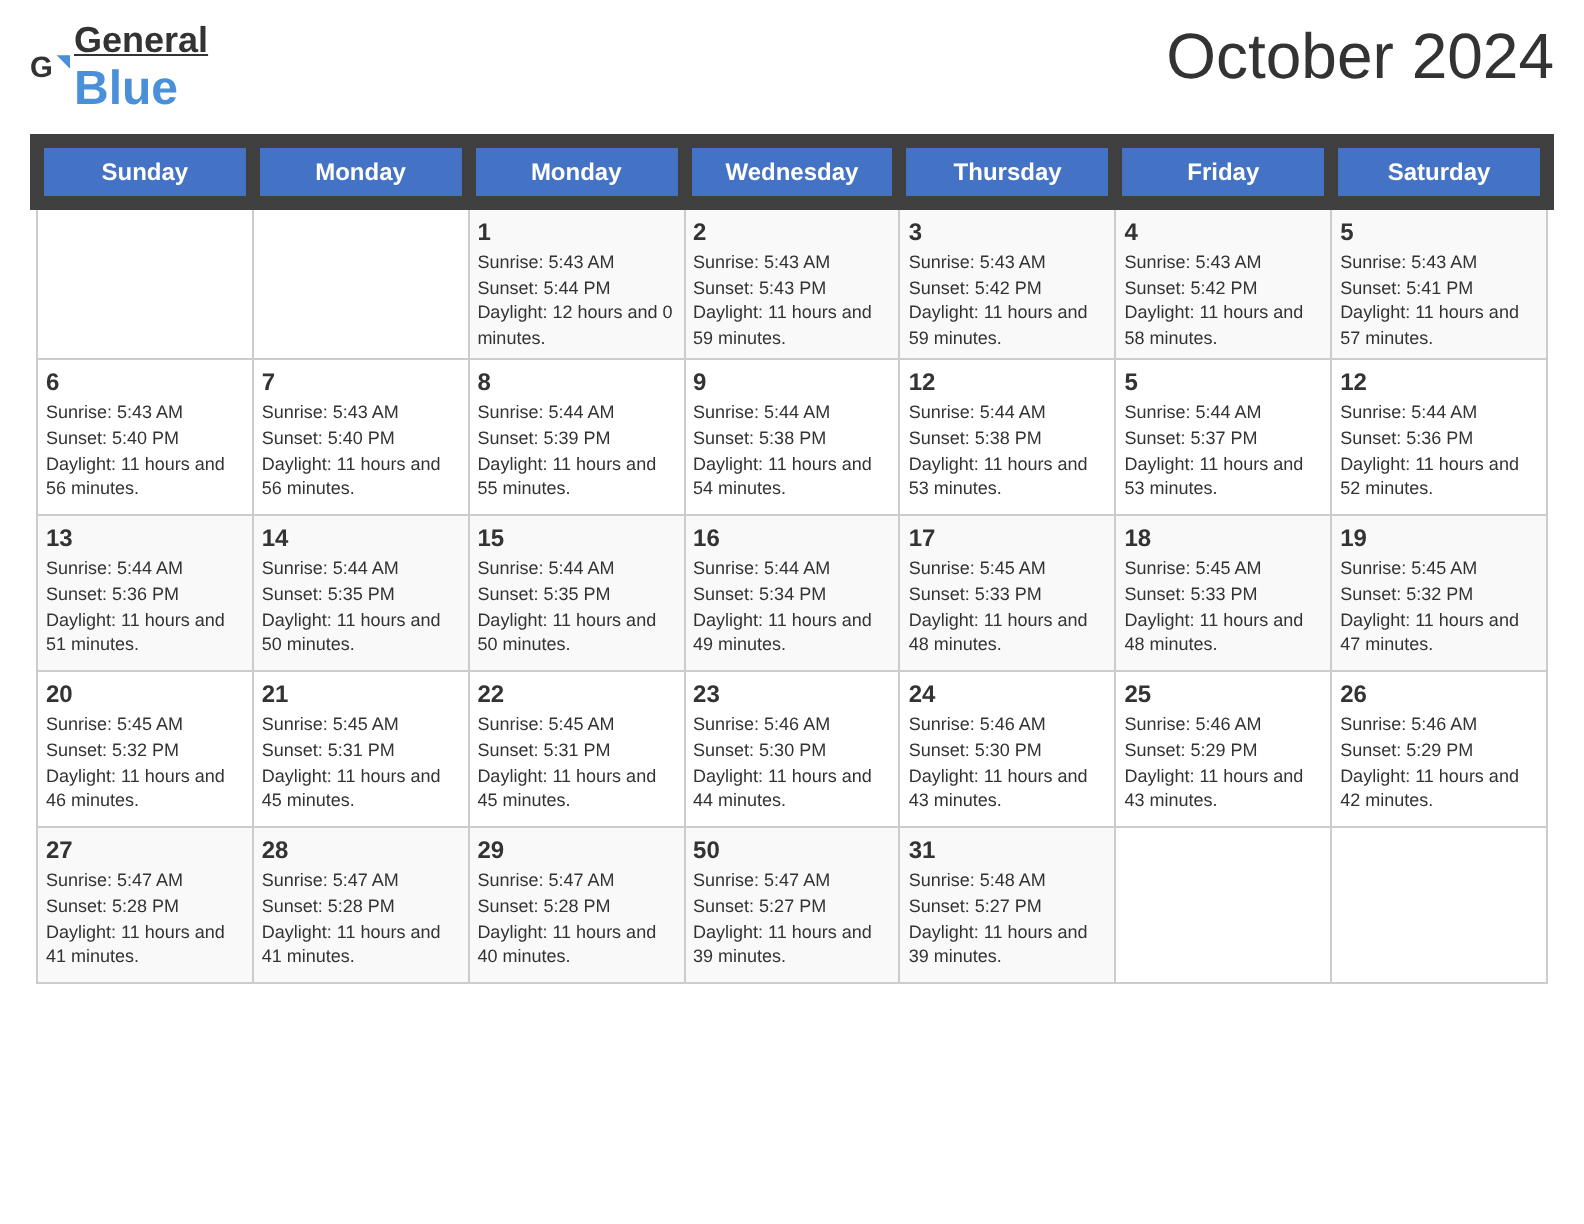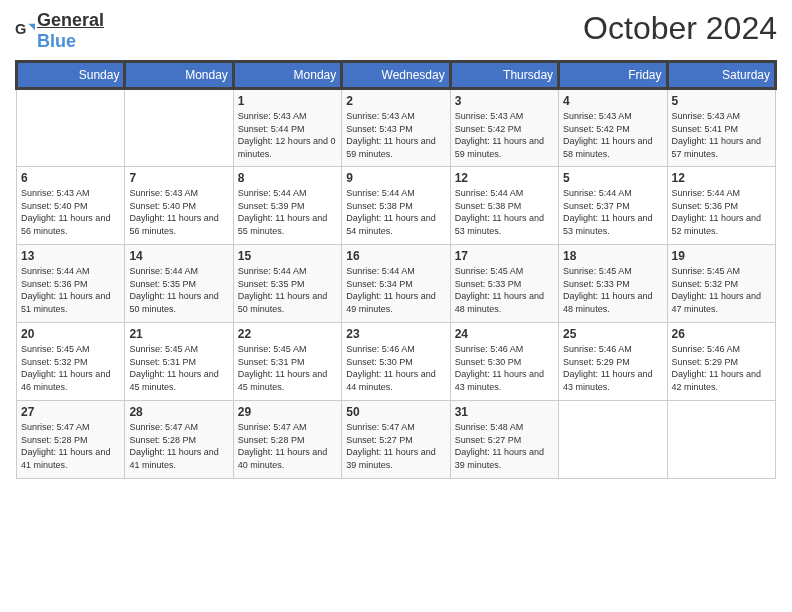--- a/index.html
+++ b/index.html
@@ -45,24 +45,24 @@
     }
     table {
       width: 100%;
       border-collapse: collapse;
       table-layout: fixed;
     }
     thead tr th {
       background-color: #4472C4;
       color: #fff;
       font-size: 12px;
-      font-weight: normal;
+      font-weight: bold;
       padding: 5px 4px;
-      text-align: right;
-      border: 3px solid #404040;
+      text-align: center;
+      border: 7px solid #404040;
     }
     tbody tr td {
       border: 1px solid #ccc;
       vertical-align: top;
       padding: 4px 4px;
       font-size: 9.5px;
       color: #333;
       height: 78px;
       background: #fff;
     }
@@ -88,21 +88,21 @@
 
 <div class="page">
   <div class="header">
     <div class="logo">
       <svg class="logo-icon" viewBox="0 0 30 30" xmlns="http://www.w3.org/2000/svg">
         <text x="0" y="20" font-size="22" font-weight="bold" fill="#333">G</text>
         <polygon points="20,4 30,4 30,14" fill="#4a90d9"></polygon>
       </svg>
       <div>
         <span style="font-size:18px;font-weight:bold;color:#333;text-decoration:underline;">General</span><br>
-        <span style="font-size:18px;font-weight:bold;color:#4a90d9;">Blue</span>
+        <span style="font-size:24px;font-weight:bold;color:#4a90d9;">Blue</span>
       </div>
     </div>
     <div class="title-block">
       <div class="month-title">October 2024</div>
     </div>
   </div>
 
   <table>
     <thead>
       <tr>

